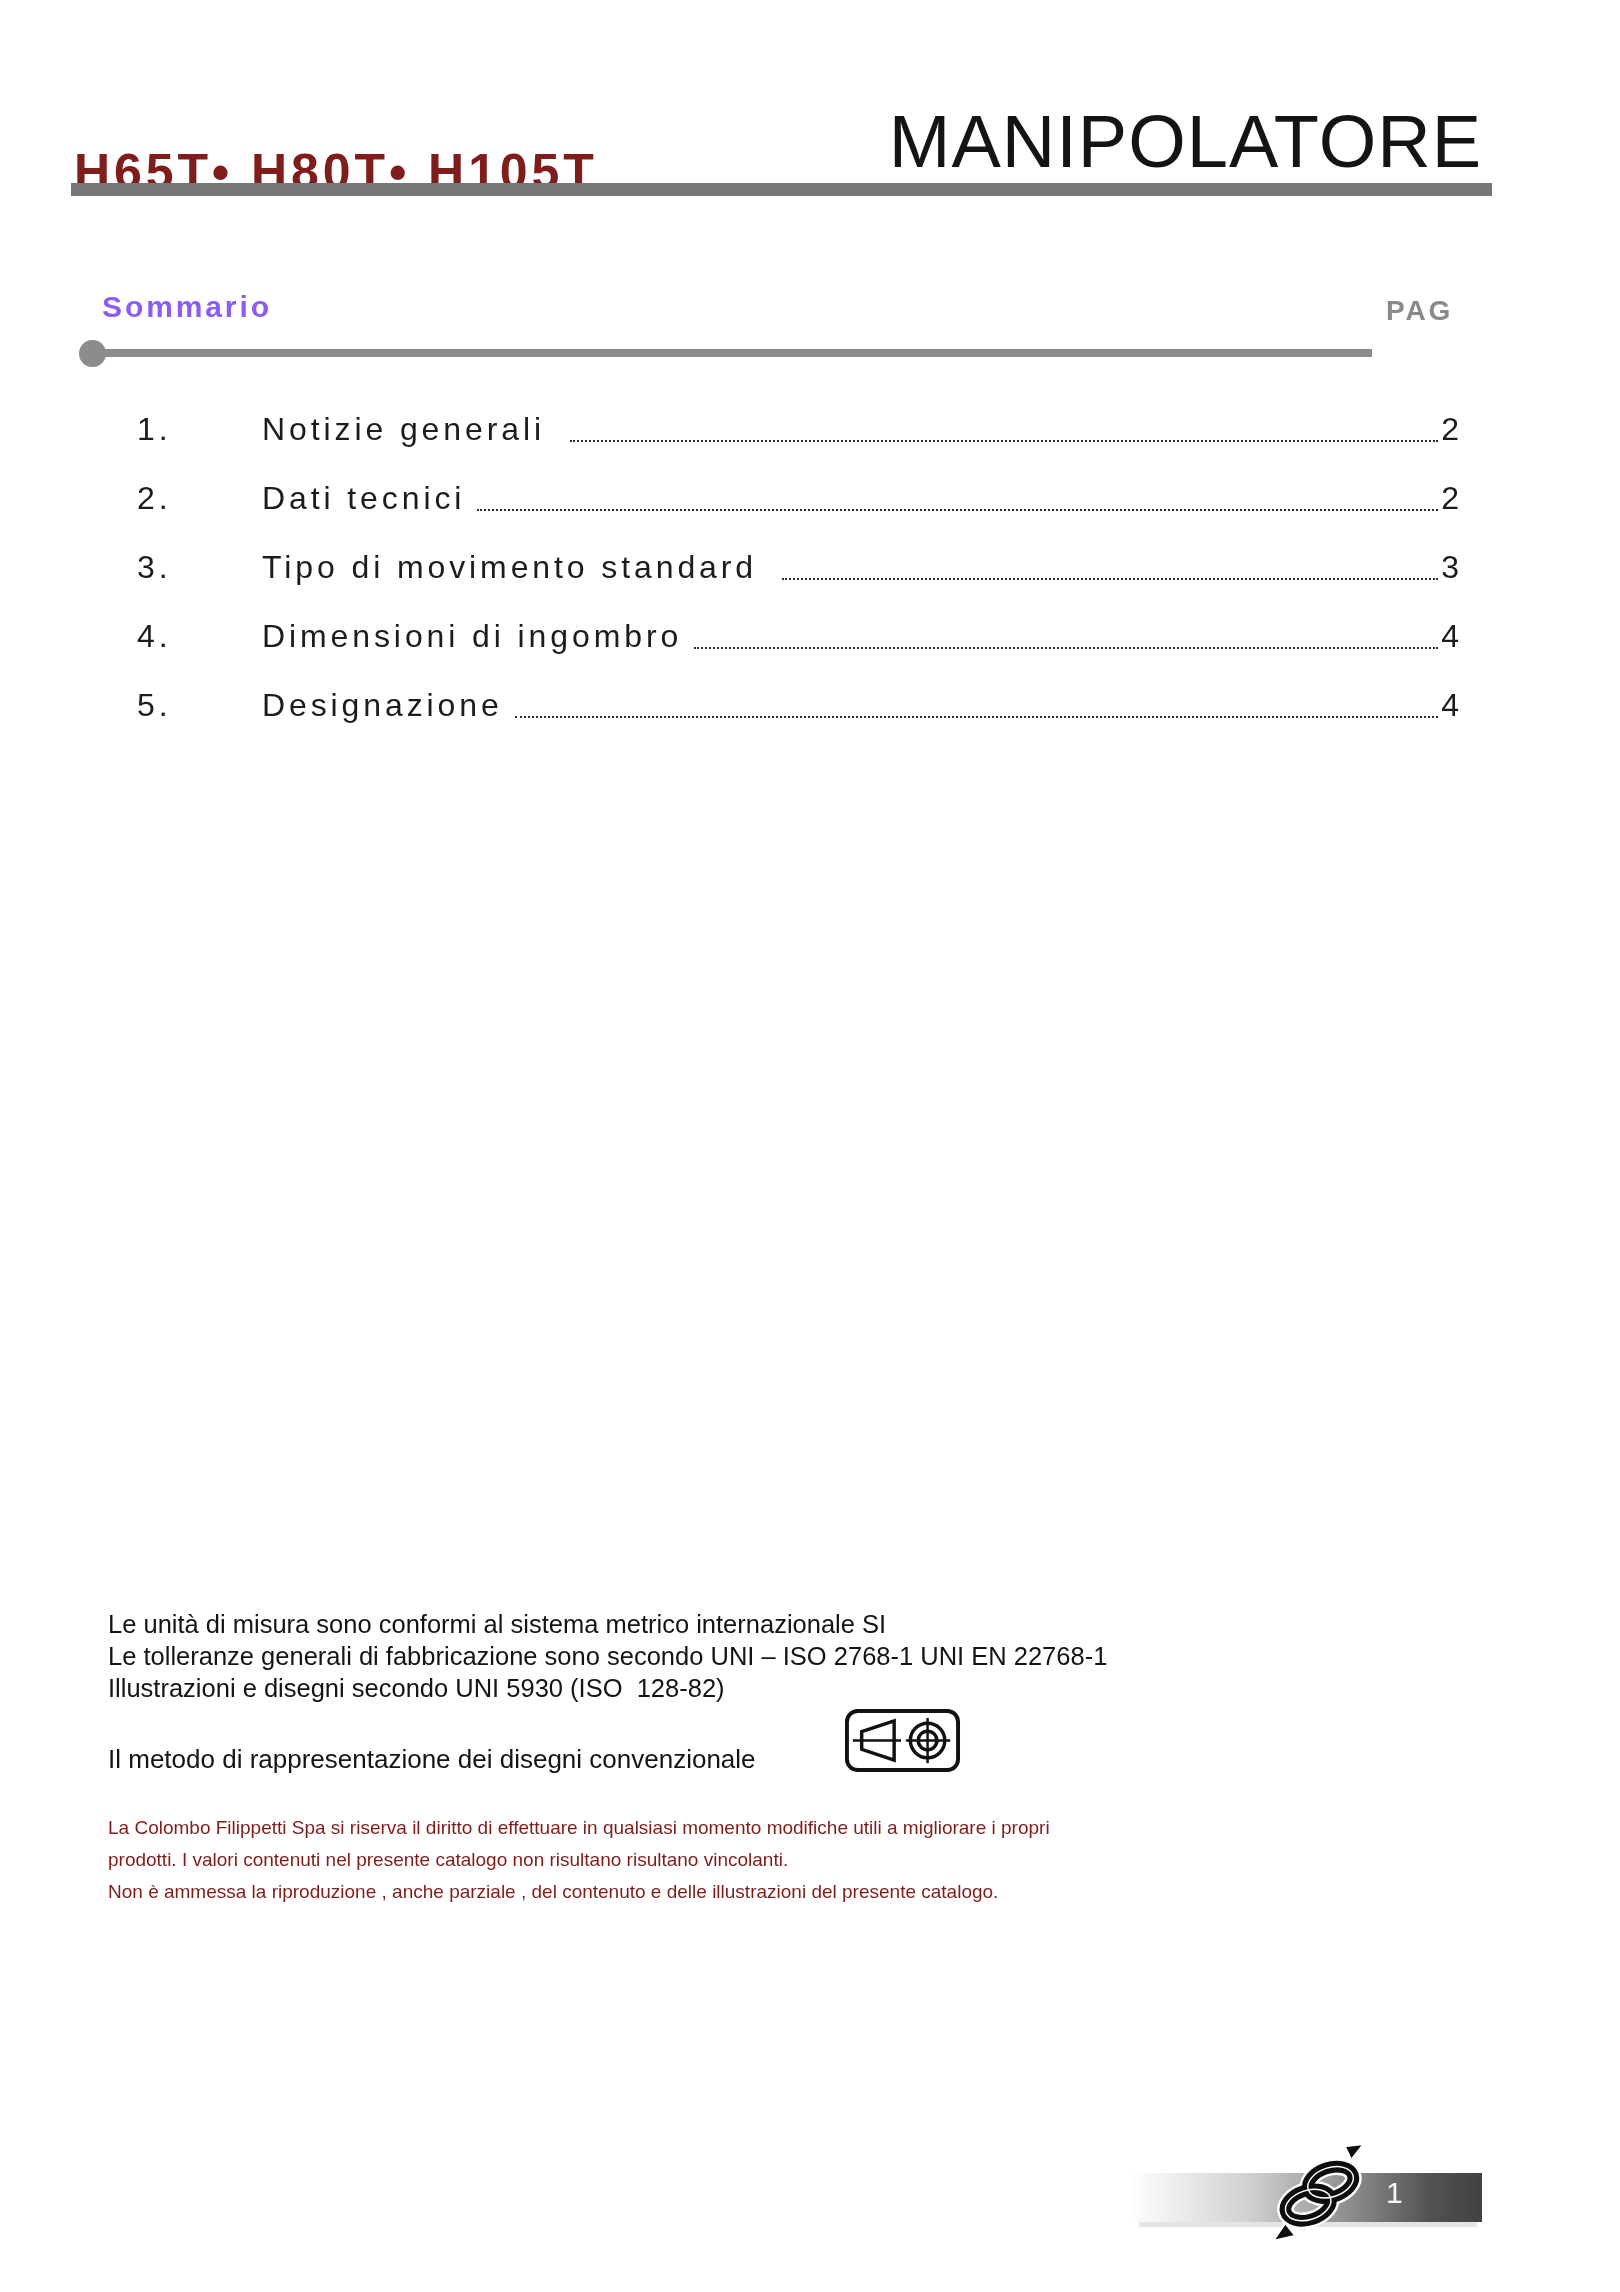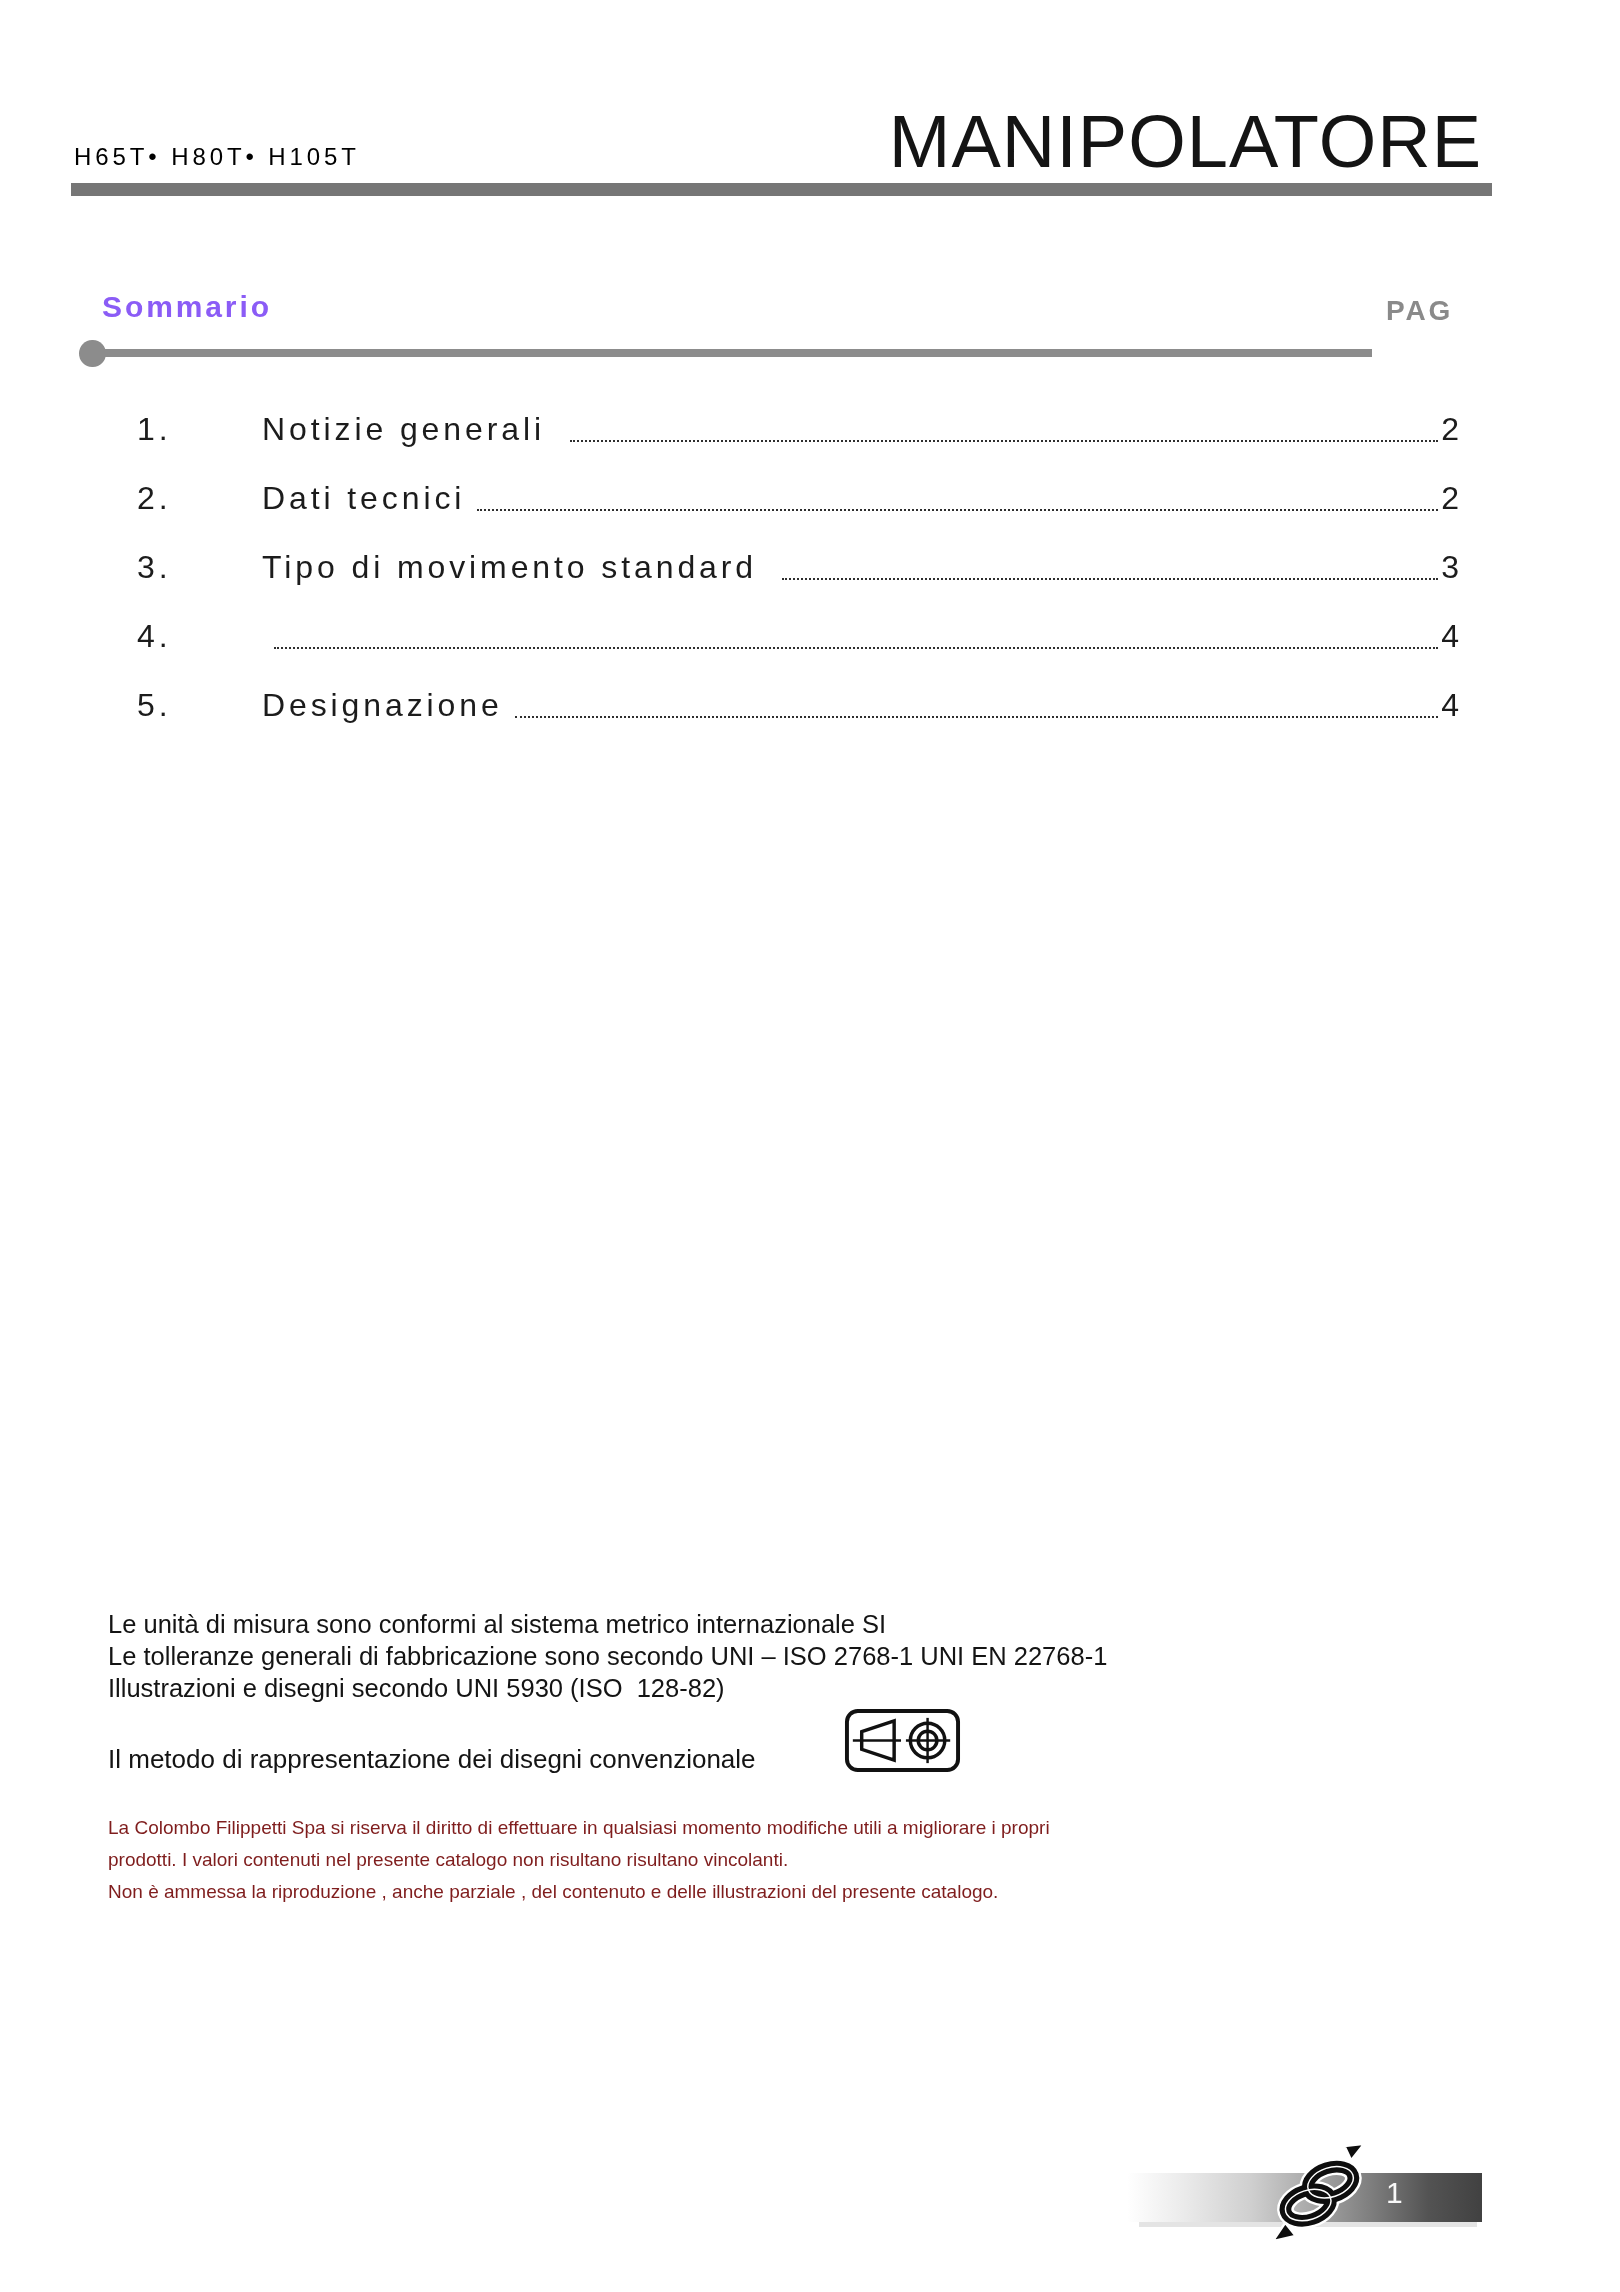--- a/index.html
+++ b/index.html
@@ -10,21 +10,21 @@
     background: #ffffff;
     font-family: "Liberation Sans", sans-serif;
     color: #161616;
     overflow: hidden;
   }
   .t { white-space: pre; }
 
   
   .models {
     position: absolute; left: 74px; top: 143px;
-    font-size: 24px; letter-spacing: 3.9px; color: #000000;
+    font-size: 50px; letter-spacing: 3.9px; color: #7f1d1d; font-weight: bold;
   }
   .title-main {
     position: absolute; right: 138px; top: 99px;
     font-size: 74px; letter-spacing: 1px; font-weight: 400; color: #141414;
   }
   .header-rule {
     position: absolute; left: 71px; top: 183px;
     width: 1421px; height: 12.7px; background: #767676;
   }
 
@@ -125,20 +125,21 @@
       <span class="toc-page">2</span>
     </div>
     <div class="toc-row">
       <span class="toc-num">3.</span>
       <span class="toc-label">Tipo di movimento standard </span>
       <span class="toc-leader"></span>
       <span class="toc-page">3</span>
     </div>
     <div class="toc-row">
       <span class="toc-num">4.</span>
+      <span class="toc-label">Dimensioni di ingombro</span>
       <span class="toc-leader"></span>
       <span class="toc-page">4</span>
     </div>
     <div class="toc-row">
       <span class="toc-num">5.</span>
       <span class="toc-label">Designazione</span>
       <span class="toc-leader"></span>
       <span class="toc-page">4</span>
     </div>
   </div>

